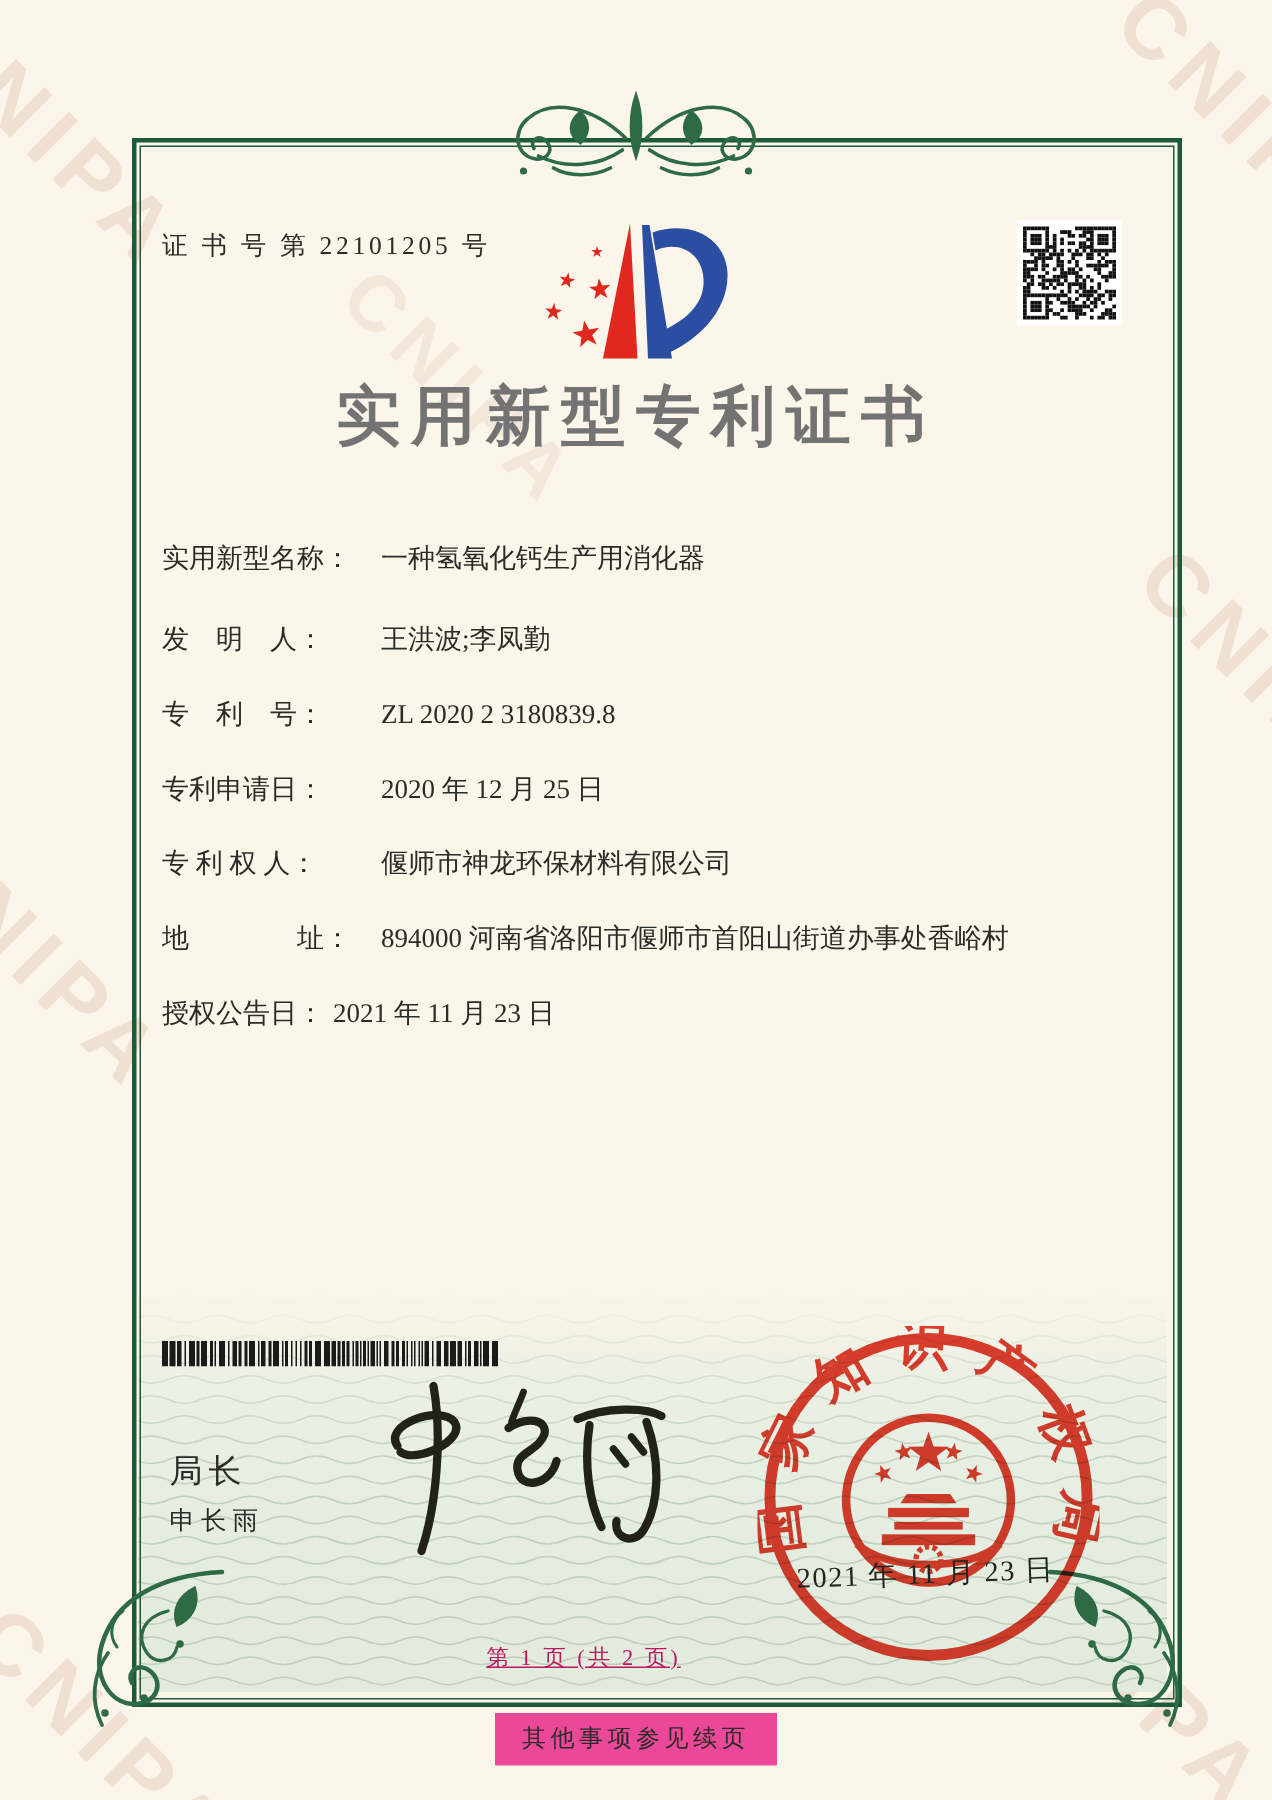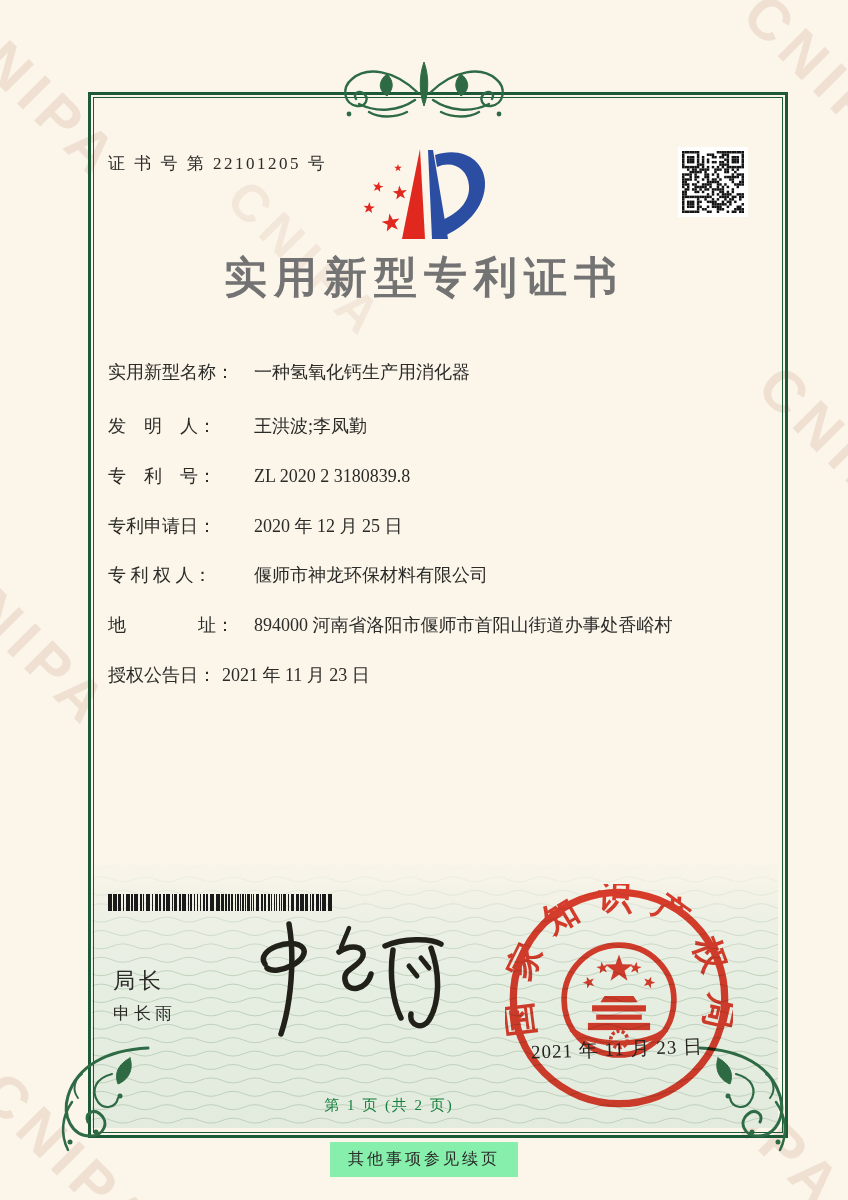--- a/index.html
+++ b/index.html
@@ -53,25 +53,25 @@
   .signer-title{position:absolute;left:113px;top:966px;font-size:22px;letter-spacing:4px;z-index:3;}
   .signer-name{position:absolute;left:113px;top:1002px;font-size:17px;letter-spacing:4px;z-index:3;}
   .signature{position:absolute;left:243px;top:918px;z-index:4;}
   .seal{position:absolute;left:505px;top:884px;z-index:4;mix-blend-mode:multiply;opacity:.94;}
   .seal-date{
     position:absolute;left:531px;top:1036px;width:200px;z-index:5;
     font-size:19px;letter-spacing:1px;color:#25251f;transform:rotate(-2deg);white-space:nowrap;
   }
   .page-indicator{
     position:absolute;left:88px;top:1096px;width:602px;text-align:center;z-index:3;
-    font-size:15px;letter-spacing:2px;color:#15803d;
+    font-size:15px;letter-spacing:2px;color:#be185d;text-decoration:underline;
   }
   .footer-note{
     position:absolute;left:50%;top:1142px;transform:translateX(-50%);z-index:3;
-    background:#86efac;padding:7px 18px;font-size:16px;letter-spacing:3px;white-space:nowrap;
+    background:#ec4899;padding:7px 18px;font-size:16px;letter-spacing:3px;white-space:nowrap;
   }
   .decor{position:absolute;z-index:2;pointer-events:none;}
 </style>
 </head>
 <body>
 
 <div class="wm" style="left:-18px;top:-8px;">CNIPA</div>
 <div class="wm" style="left:258px;top:168px;font-size:52px;color:rgba(213,176,155,0.20);">CNIPA</div>
 <div class="wm" style="left:793px;top:352px;">CNIPA</div>
 <div class="wm" style="left:-28px;top:540px;">CNIPA</div>

